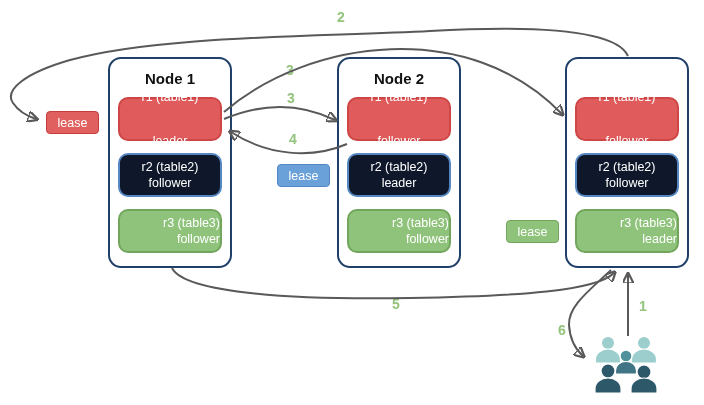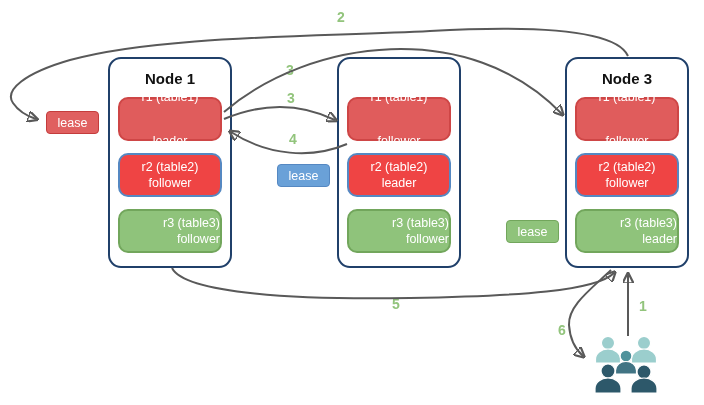--- a/index.html
+++ b/index.html
@@ -9,21 +9,21 @@
   .node{position:absolute;top:57px;width:124px;height:211px;background:#ffffff;
         border:2px solid #20406a;border-radius:13px;box-sizing:border-box;}
   .node-1{left:108px;} .node-2{left:337px;} .node-3{left:565px;}
   .node-title{margin-top:11px;text-align:center;font-size:15px;font-weight:bold;color:#111111;}
 
   .replica{position:absolute;left:8px;width:104px;height:44px;border-radius:10px;
            box-sizing:border-box;border:2px solid;color:#ffffff;font-size:12.5px;line-height:1.3;
            display:flex;flex-direction:column;align-items:center;justify-content:center;text-align:center;}
   .row-1{top:38px;} .row-2{top:94px;} .row-3{top:150px;}
   .fill-red{background:#e05c5c;border-color:#ce4646;gap:28px;}
-  .fill-blue{background:#ef4444;border-color:#5588c2;}
+  .fill-blue{background:#0f172a;border-color:#5588c2;}
   .fill-green{background:#8fc37b;border-color:#72a65c;align-items:flex-end;}
 
   .lease{position:absolute;width:51px;height:21px;border-radius:4px;border:1.5px solid;
          box-sizing:content-box;color:#ffffff;font-size:12.5px;
          display:flex;align-items:center;justify-content:center;}
   .lease-red{left:46px;top:111px;background:#e06060;border-color:#c43c3c;}
   .lease-blue{left:277px;top:164px;background:#6aa1d8;border-color:#5588c2;}
   .lease-green{left:506px;top:220px;background:#8fc37b;border-color:#72a65c;}
 
   .step{position:absolute;transform:translate(-50%,-50%);font-size:14px;font-weight:bold;color:#92c47c;}
@@ -54,36 +54,36 @@
       <span>r2 (table2)</span>
       <span>follower</span>
     </div>
     <div class="replica row-3 fill-green">
       <span>r3 (table3)</span>
       <span>follower</span>
     </div>
   </div>
 
   <div class="node node-2">
+    <div class="node-title">Node 2</div>
     <div class="replica row-1 fill-red">
       <span>r1 (table1)</span>
       <span>follower</span>
     </div>
     <div class="replica row-2 fill-blue">
       <span>r2 (table2)</span>
       <span>leader</span>
     </div>
     <div class="replica row-3 fill-green">
       <span>r3 (table3)</span>
       <span>follower</span>
     </div>
   </div>
 
   <div class="node node-3">
-    <div class="node-title">Node 3</div>
     <div class="replica row-1 fill-red">
       <span>r1 (table1)</span>
       <span>follower</span>
     </div>
     <div class="replica row-2 fill-blue">
       <span>r2 (table2)</span>
       <span>follower</span>
     </div>
     <div class="replica row-3 fill-green">
       <span>r3 (table3)</span>

